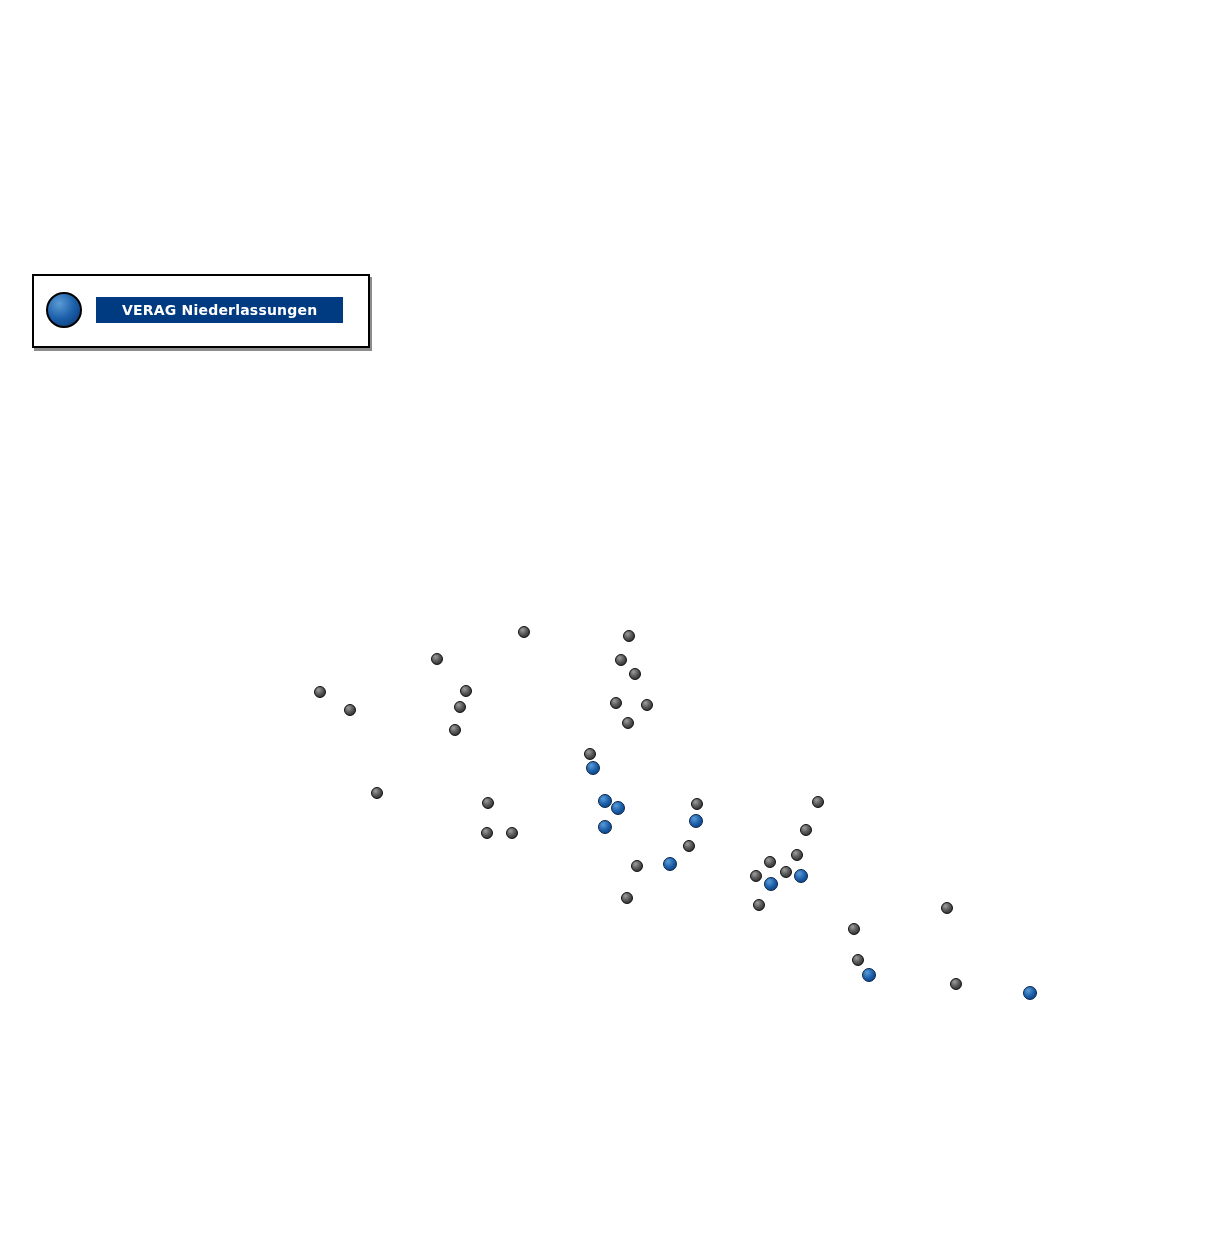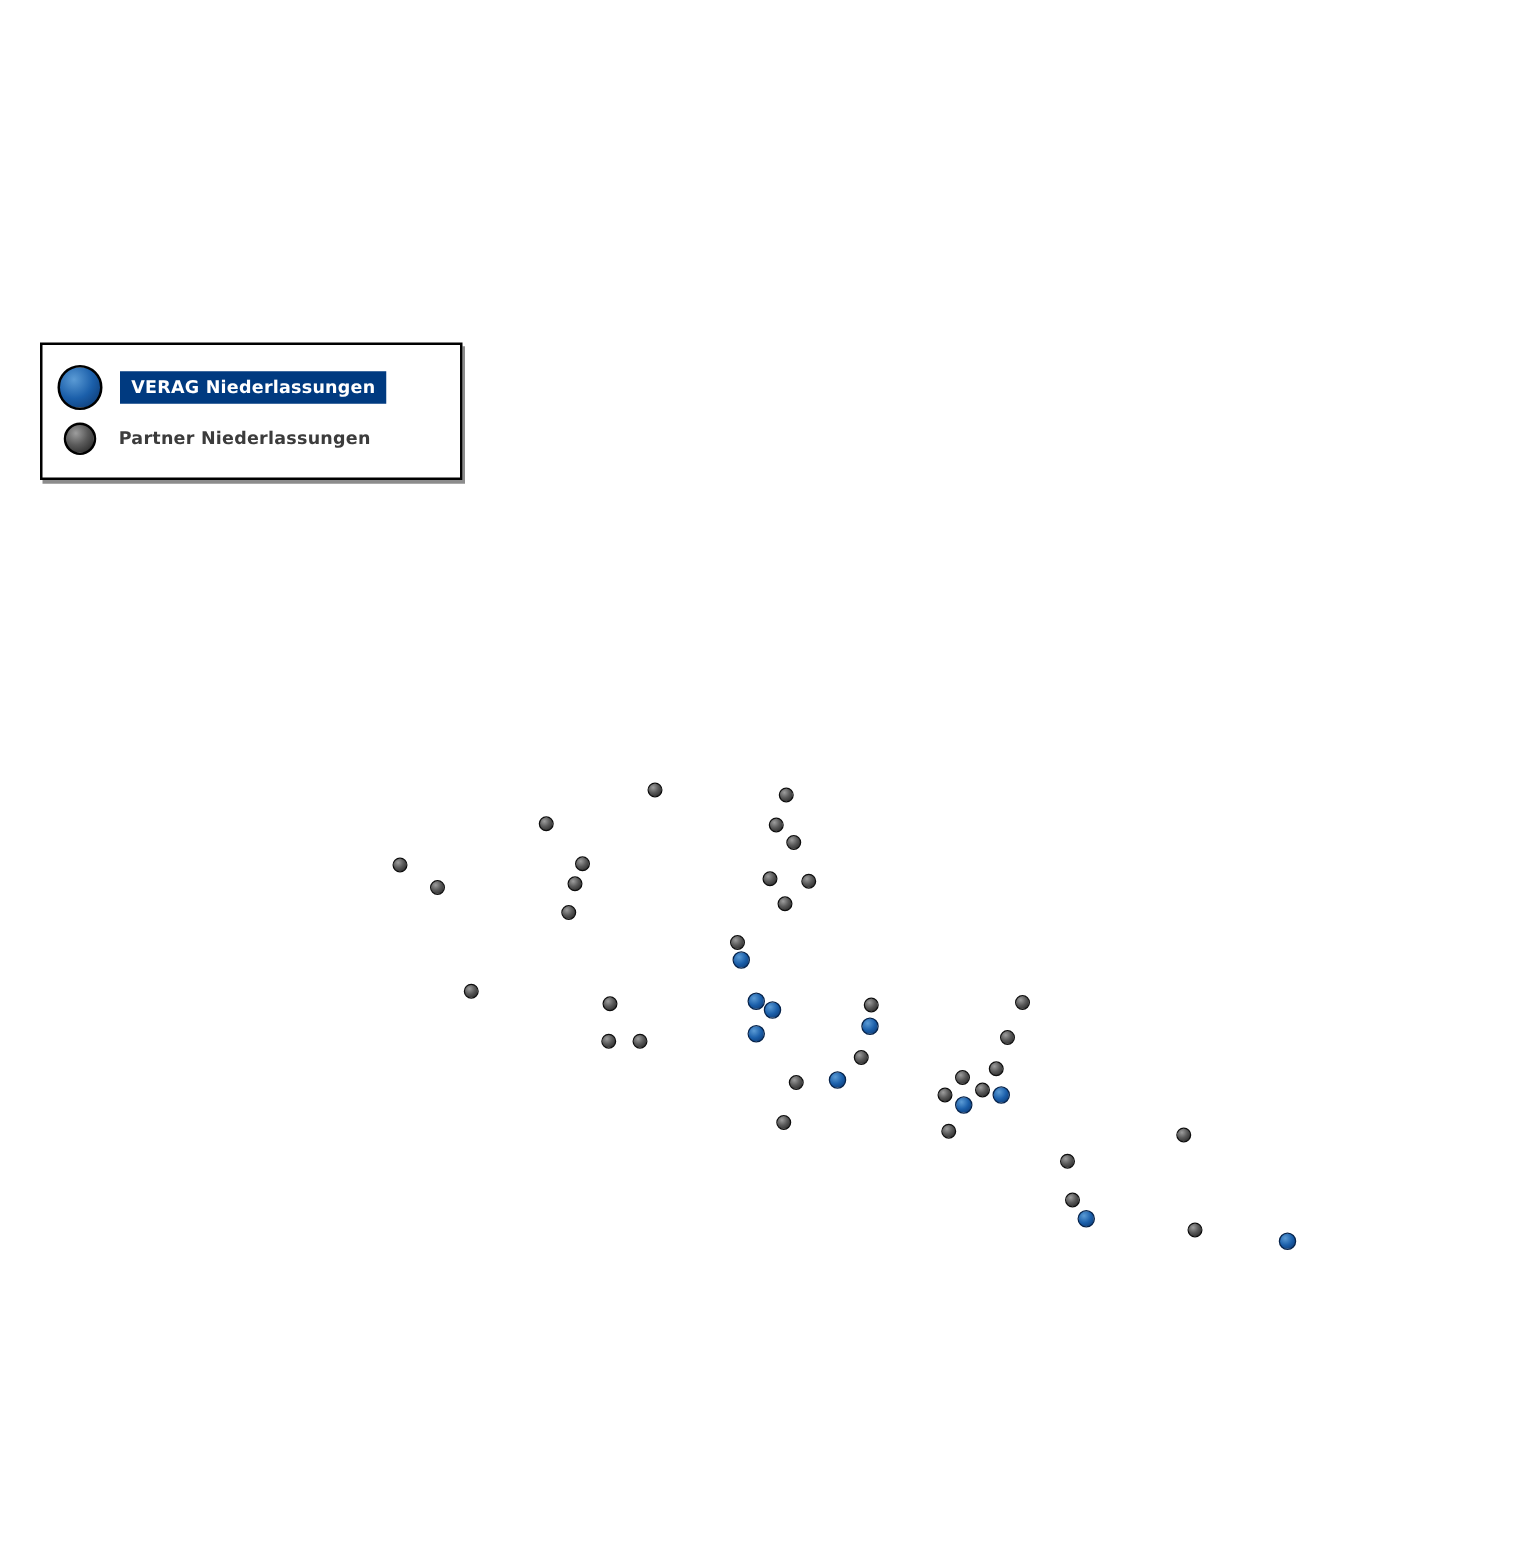--- a/index.html
+++ b/index.html
@@ -81,21 +81,21 @@
   }
   .legend-label {
     font-weight: bold;
     font-size: 14px;
     letter-spacing: 0.2px;
     white-space: nowrap;
   }
   .legend-label.verag {
     background: #003a80;
     color: #ffffff;
-    padding: 5px 9px;
+    padding: 5px 26px;
     margin-left: 14px;
   }
   .legend-label.partner {
     color: #3c3c3c;
     margin-left: 18px;
   }
 </style>
 </head>
 <body>
 
@@ -143,17 +143,13 @@
     <div class="dot verag" style="left: 869px; top: 975px;"></div>
     <div class="dot partner" style="left: 956px; top: 984px;"></div>
     <div class="dot verag" style="left: 1030px; top: 993px;"></div>
   </div>
 
 <div class="legend">
   <div class="legend-row">
     <span class="legend-swatch verag"></span>
     <span class="legend-label verag">VERAG Niederlassungen</span>
   </div>
-  <div class="legend-row">
-    <span class="legend-swatch partner"></span>
-    <span class="legend-label partner">Partner Niederlassungen</span>
-  </div>
 </div>
 
 </body></html>

